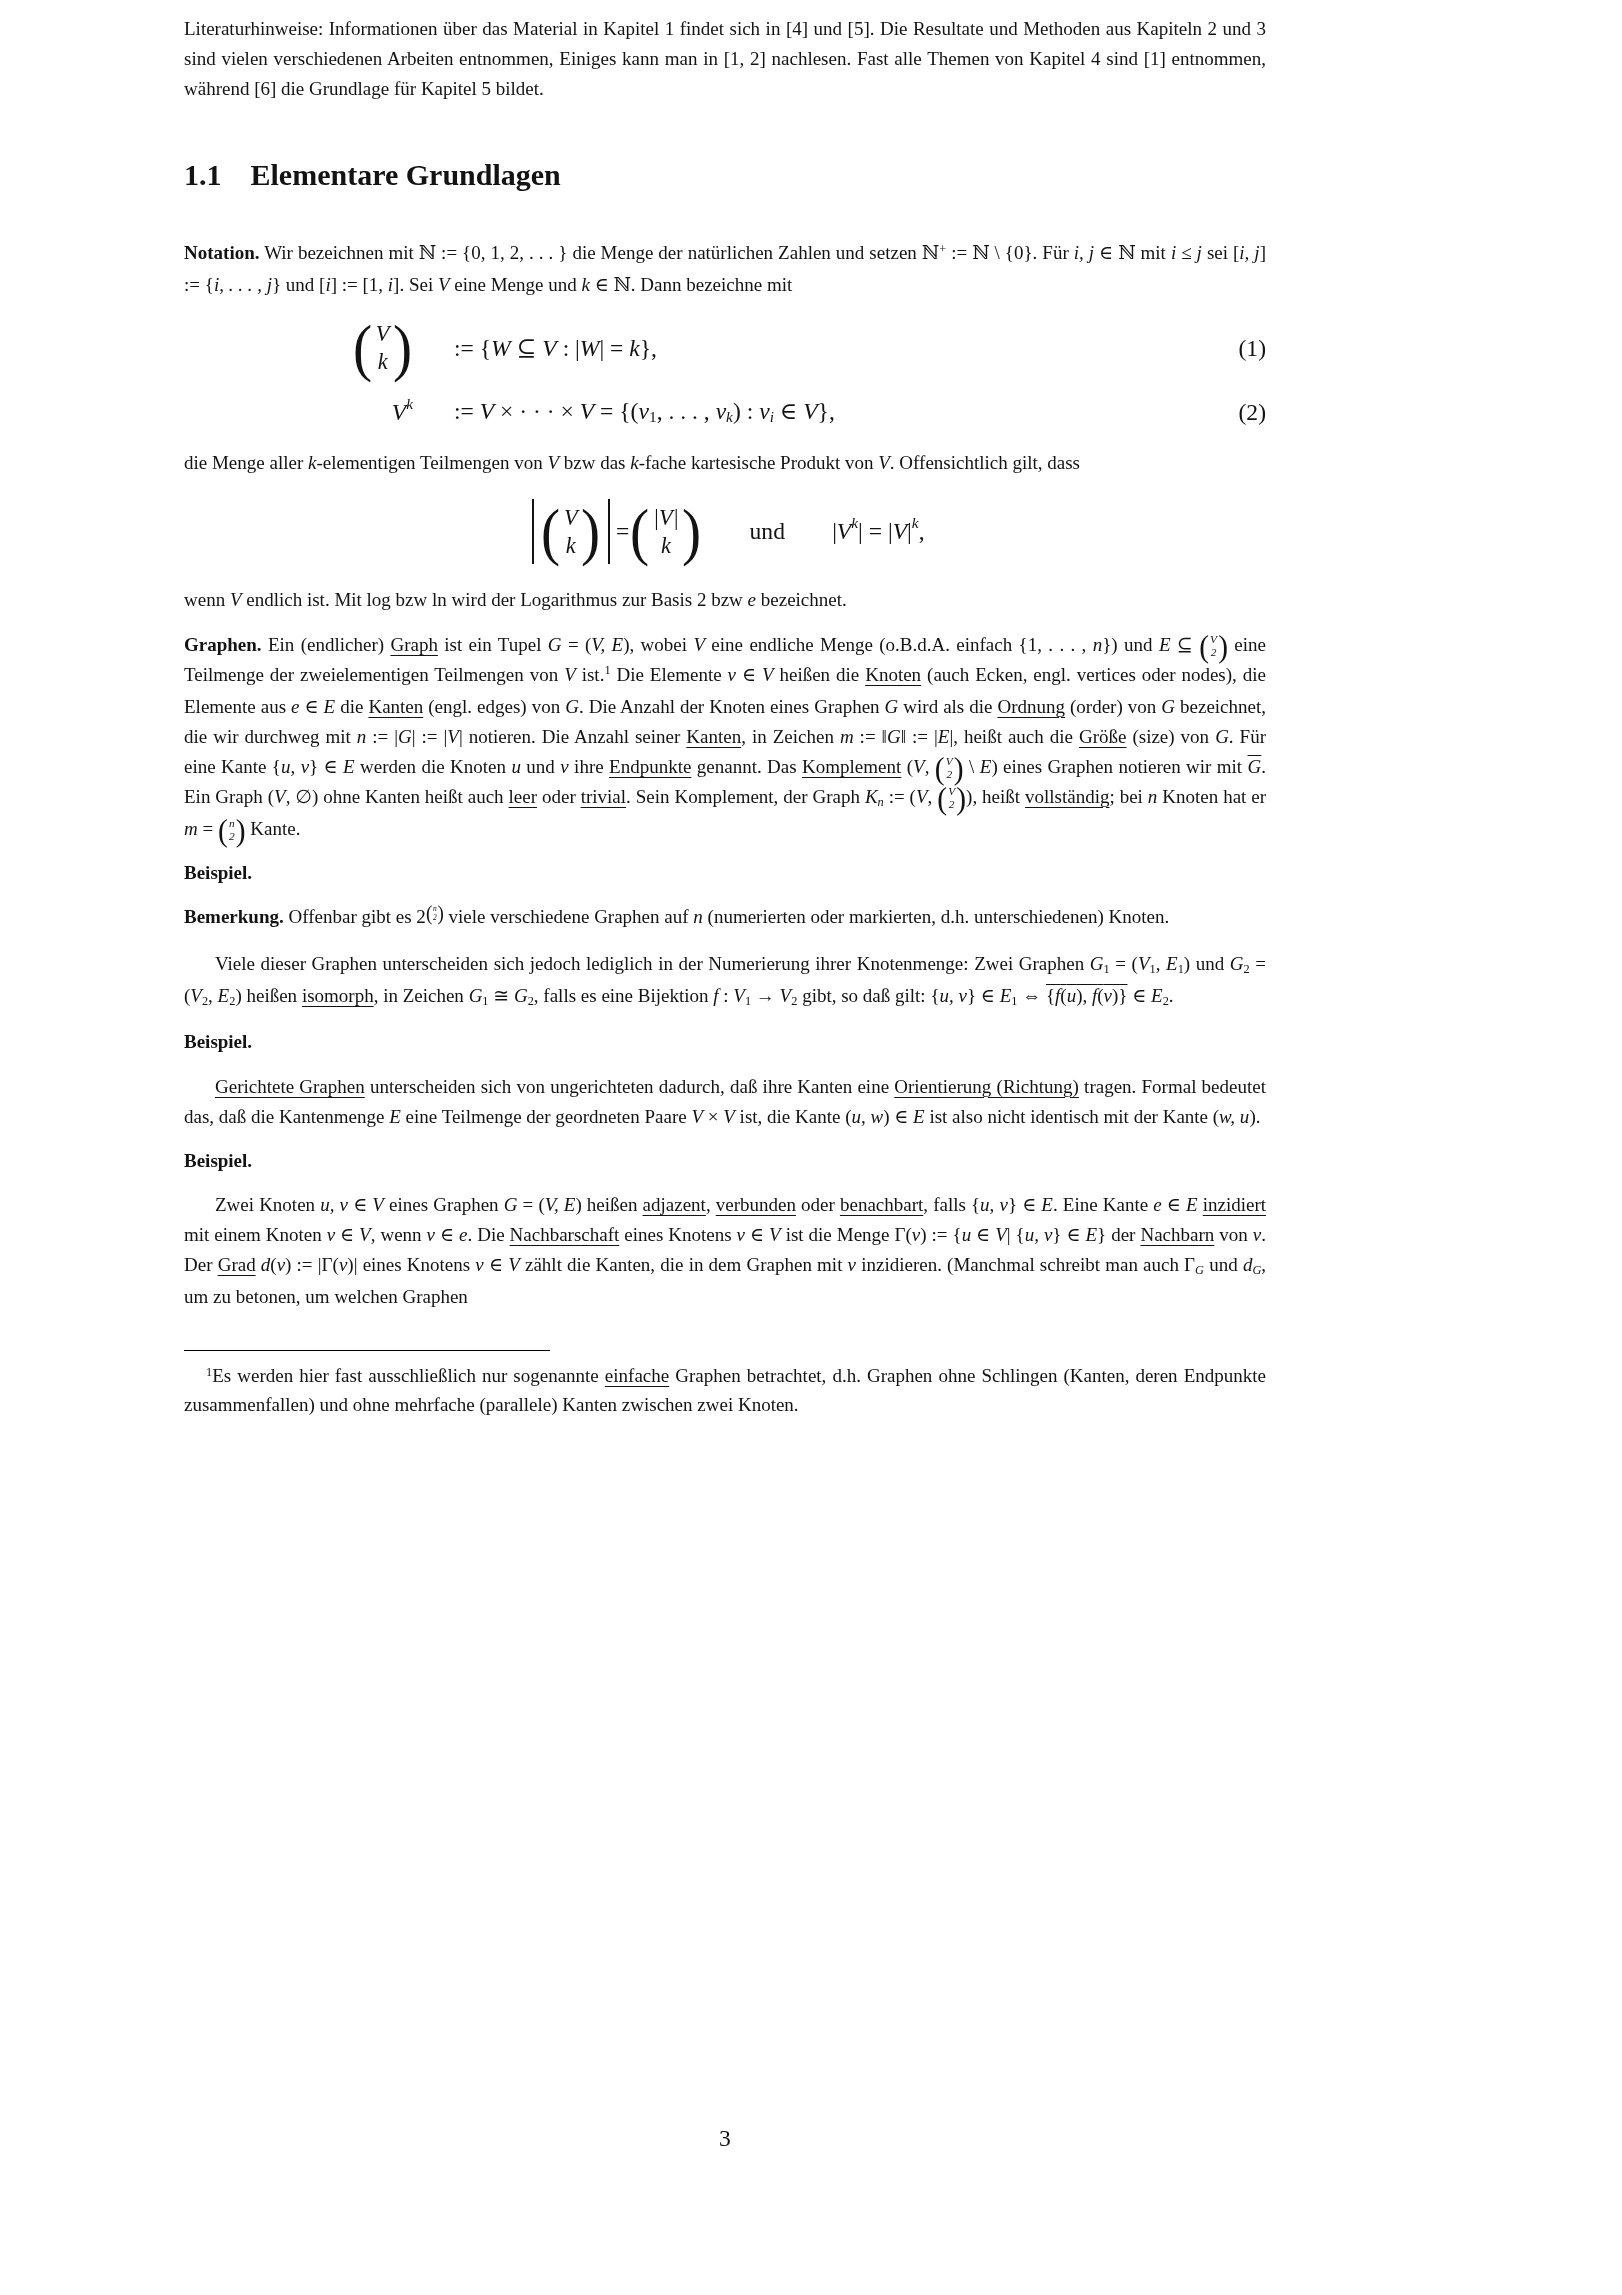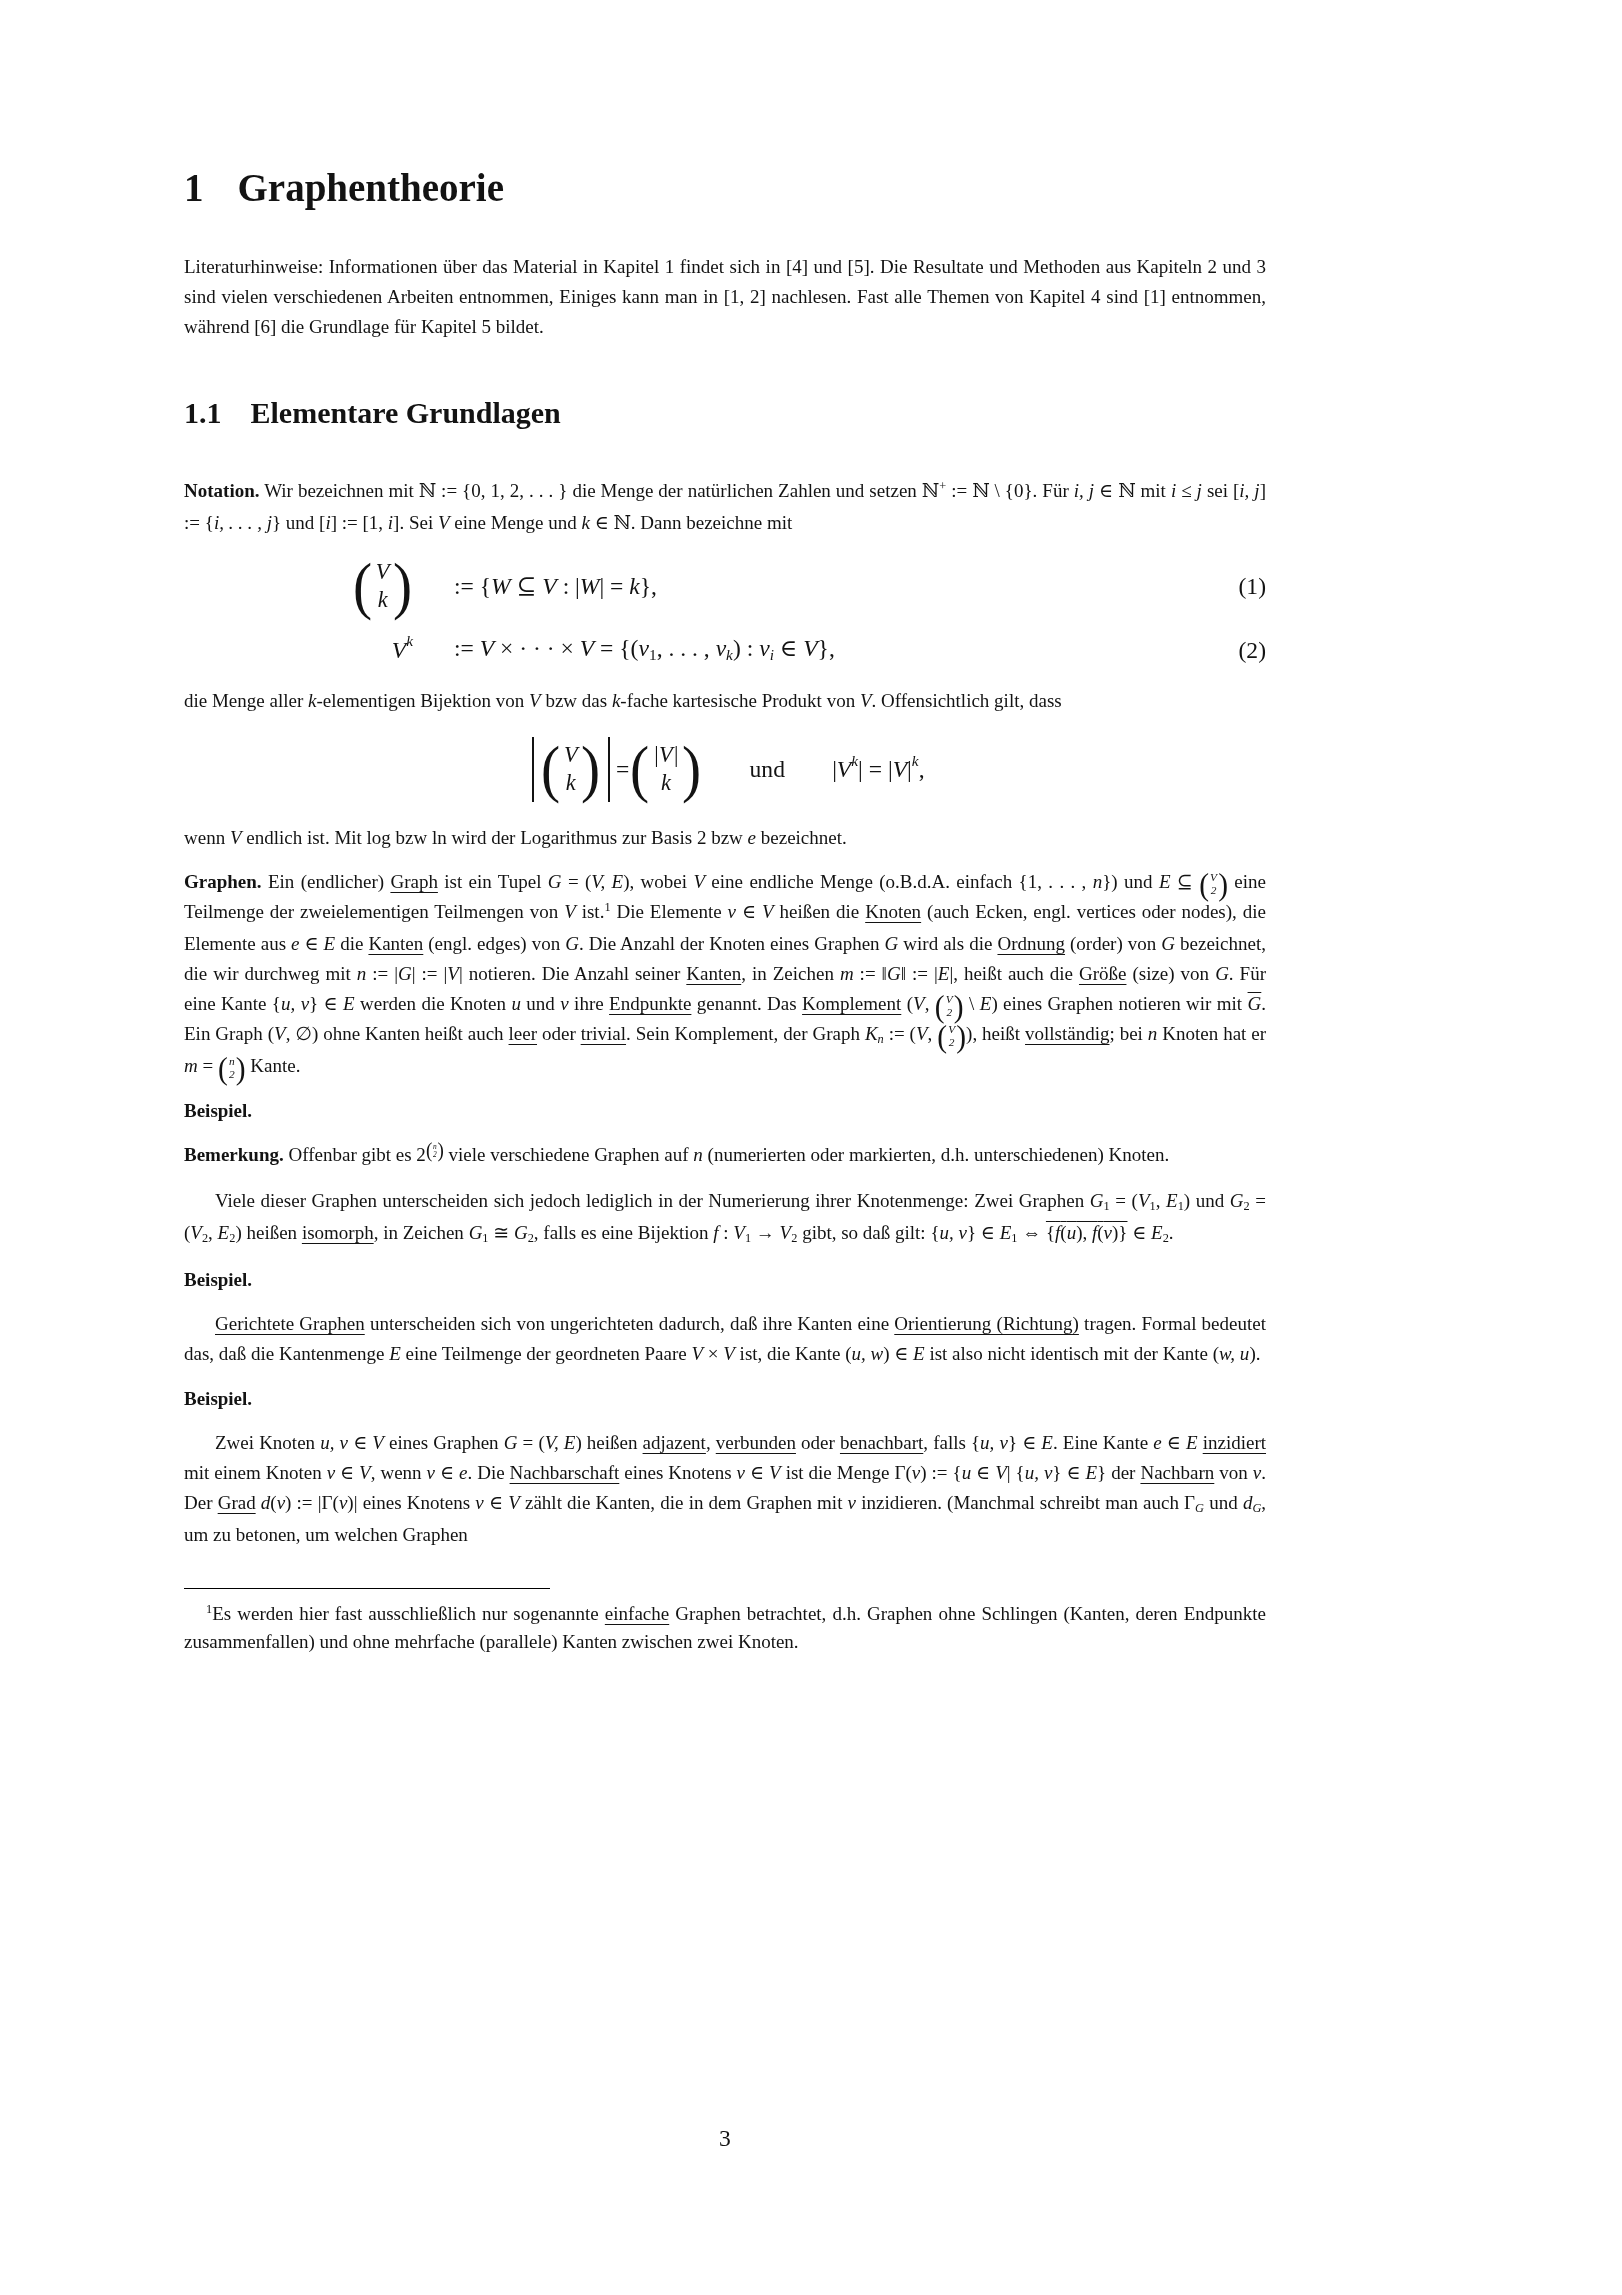--- a/index.html
+++ b/index.html
@@ -39,23 +39,20 @@
   .footnote{margin-top:38px;}
   .footnote-rule{width:366px;border-top:1.3px solid #000;}
   .footnote-text{font-size:19px;line-height:25.5px;text-align:justify;text-indent:22px;margin:12px 0 0;}
   .pagenum{position:absolute;bottom:143px;left:184px;width:1082px;text-align:center;font-size:23.6px;}
 </style>
 </head>
 <body>
 
 <div class="page">
 
-  <h1 class="sec">
-    <span class="sec-num">1</span><span>Graphentheorie</span>
-  </h1>
 
   <div id="intro-flow">
       <p class="para"><span>Literaturhinweise: Informationen über das Material in Kapitel 1 findet sich in [4] und [5]. Die Resultate und Methoden aus Kapiteln 2 und 3 sind vielen verschiedenen Arbeiten entnommen, Einiges kann man in [1, 2] nachlesen. Fast alle Themen von Kapitel 4 sind [1] entnommen, während [6] die Grundlage für Kapitel 5 bildet.</span></p>
     </div>
 
   <h2 class="subsec">
     <span class="sec-num">1.1</span><span>Elementare Grundlagen</span>
   </h2>
 
   <div id="body-flow">
@@ -75,21 +72,21 @@
         <span class="eq-num">(1)</span>
       </div>
       <div class="eq-row">
         <span class="eq-lhs">
           <span class="s-i">V</span>
           <span class="s-i s-sup">k</span>
         </span>
         <span class="eq-rhs"><span> := </span><span class="s-i">V</span><span> × · · · × </span><span class="s-i">V</span><span> = {(</span><span class="s-i">v</span><span class="s-sub">1</span><span>, . . . , </span><span class="s-i">v</span><span class="s-i s-sub">k</span><span>) : </span><span class="s-i">v</span><span class="s-i s-sub">i</span><span> ∈ </span><span class="s-i">V</span><span>},</span></span>
         <span class="eq-num">(2)</span>
       </div>
-      <p class="para"><span>die Menge aller </span><span class="s-i">k</span><span>-elementigen Bijektion von </span><span class="s-i">V</span><span> bzw das </span><span class="s-i">k</span><span>-fache kartesische Produkt von </span><span class="s-i">V</span><span>. Offensichtlich gilt, dass</span></p>
+      <p class="para"><span>die Menge aller </span><span class="s-i">k</span><span>-elementigen Teilmengen von </span><span class="s-i">V</span><span> bzw das </span><span class="s-i">k</span><span>-fache kartesische Produkt von </span><span class="s-i">V</span><span>. Offensichtlich gilt, dass</span></p>
       <div class="display-eq">
         <span class="binom big">
           <span class="vbar"></span>
           <span class="paren">(</span>
           <span class="stack">
             <span class="">V</span>
             <span class="">k</span>
           </span>
           <span class="paren">)</span>
           <span class="vbar"></span>

